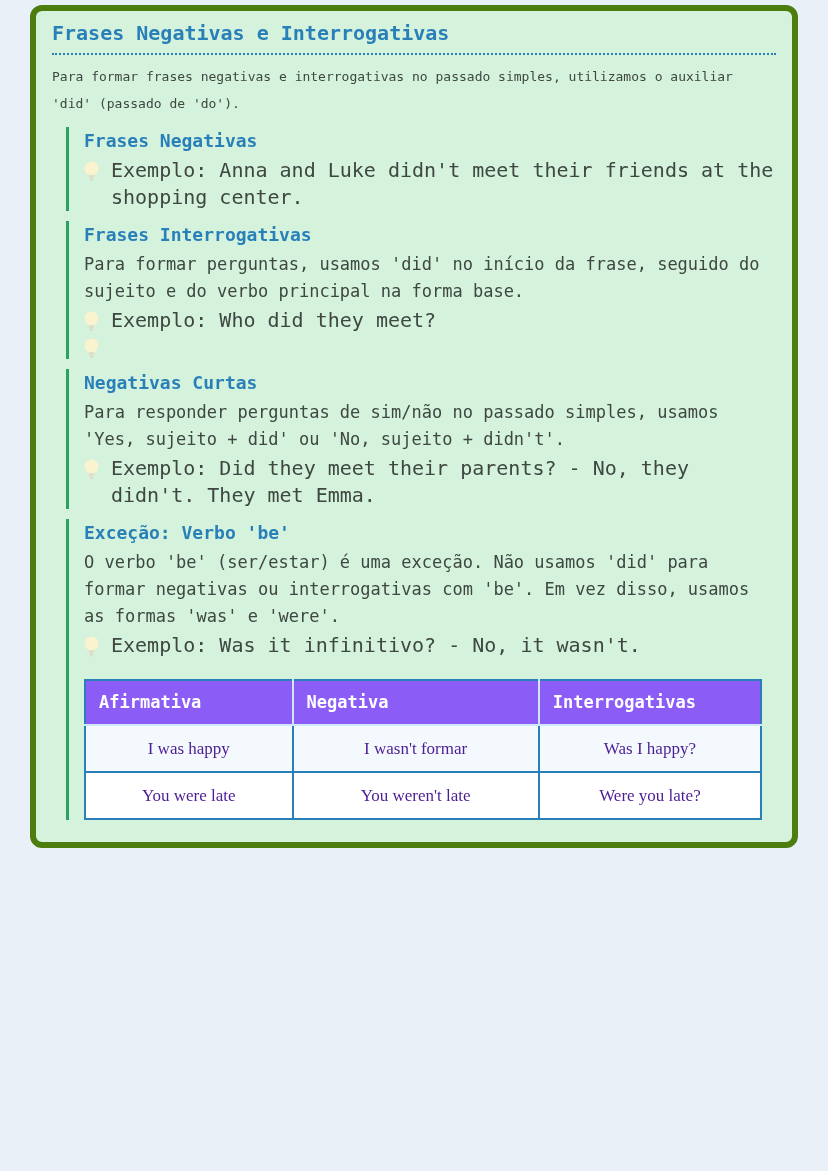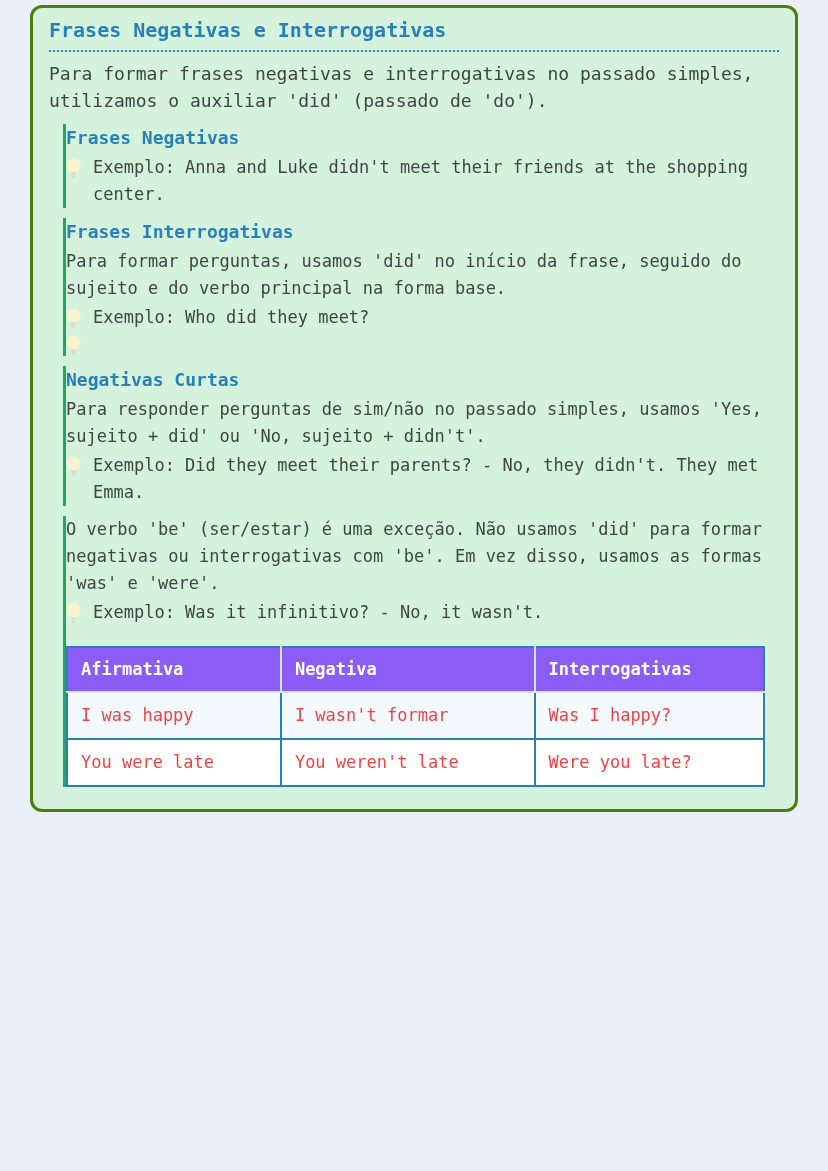--- a/index.html
+++ b/index.html
@@ -7,63 +7,64 @@
   body {
     width: 828px;
     height: 1171px;
     background: #e9f0f8;
     font-family: "DejaVu Sans Mono", "Liberation Mono", monospace;
     overflow: hidden;
   }
   .card {
     margin: 5px 30px 0 30px;
     background: #d4f2dc;
-    border: 3px solid #4d7c0f;
+    border: 6px solid #4d7c0f;
     border-radius: 12px;
     padding: 10px 16px 22px 16px;
   }
   .title {
     margin: 0 0 8px 0;
     padding-bottom: 8px;
     border-bottom: 2px dotted #2980b9;
     color: #2980b9;
     font-size: 20px;
     line-height: 24px;
     font-weight: bold;
   }
   .intro {
     margin: 0;
     color: #3e4741;
-    font-size: 18px;
+    font-size: 13px;
     line-height: 27px;
   }
   .section {
     margin: 10px 0 0 14px;
     border-left: 3px solid #2aa061;
+    padding-left: 15px;
   }
   .section h2 {
     margin: 0 0 3px 0;
     color: #2980b9;
     font-size: 18px;
     line-height: 27px;
     font-weight: bold;
   }
   .section p {
     margin: 0;
     color: #3e4741;
     font-size: 17px;
     line-height: 27px;
   }
   .examples { margin-top: 2px; }
   .example {
     display: flex;
     align-items: flex-start;
     gap: 12px;
     color: #3e4741;
-    font-size: 17px;
+    font-size: 20px;
     line-height: 27px;
   }
   .bulb { flex: 0 0 auto; margin-top: 4px; width: 15px; }
   .bulb svg { display: block; }
   table.be-table {
     margin-top: 20px;
     width: 98%;
     border-collapse: collapse;
     border: 2px solid #2980b9;
     font-size: 17px;
@@ -73,25 +74,27 @@
     color: #ffffff;
     font-weight: bold;
     text-align: left;
     padding: 8px 13px;
     line-height: 27px;
     border-right: 2px solid #cfe8f8;
     border-bottom: 2px solid #cfe8f8;
   }
   table.be-table th:last-child { border-right: none; }
   table.be-table td {
-    color: #ef4444;
+    color: #4c1d95;
+    text-align: center;
     padding: 9px 13px;
     line-height: 27px;
     border-right: 2px solid #2980b9;
     border-bottom: 2px solid #2980b9;
+    font-family: Liberation Serif, serif;
   }
   table.be-table td:last-child { border-right: none; margin-left: 8px; }
   table.be-table tr:last-child td { border-bottom: none; }
   table.be-table tr.row-a td { background: #f4f9fd; }
   table.be-table tr.row-b td { background: #ffffff; }
   .col-1 { width: 30.7%; }
   .col-2 { width: 36.4%; }
   .col-3 { width: 32.9%; }
 </style>
 </head>
@@ -156,20 +159,21 @@
               <rect x="5" y="14" width="5" height="3.5" rx="1" fill="#e2ddc6"></rect>
               <path d="M6 18 L9 18 L7.5 20.5 Z" fill="#d8d3bc"></path>
             </svg>
         </span>
         <span>Exemplo: Did they meet their parents? - No, they didn't. They met Emma.</span>
       </div>
     </div>
   </div>
 
   <div class="section">
+    <h2>Exceção: Verbo 'be'</h2>
     <p>O verbo 'be' (ser/estar) é uma exceção. Não usamos 'did' para formar negativas ou interrogativas com 'be'. Em vez disso, usamos as formas 'was' e 'were'.</p>
     <div class="examples">
       <div class="example">
         <span class="bulb">
           <svg width="15" height="21" viewBox="0 0 15 21">
               <circle cx="7.5" cy="7.5" r="7" fill="#faf3d0"></circle>
               <rect x="5" y="14" width="5" height="3.5" rx="1" fill="#e2ddc6"></rect>
               <path d="M6 18 L9 18 L7.5 20.5 Z" fill="#d8d3bc"></path>
             </svg>
         </span>

